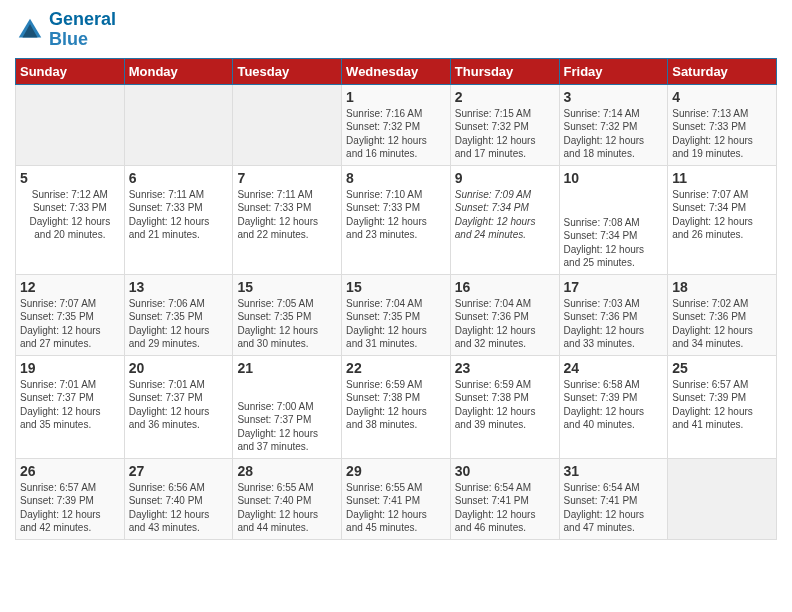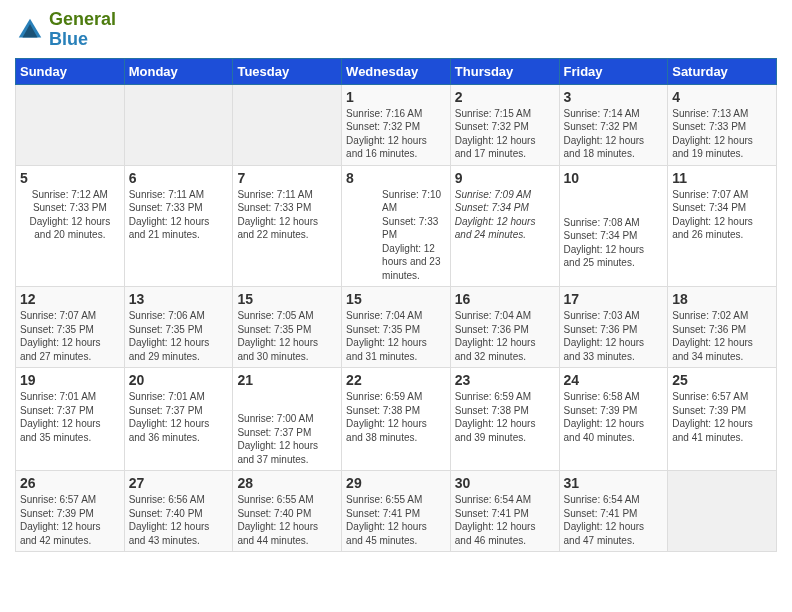--- a/index.html
+++ b/index.html
@@ -25,21 +25,21 @@
       align-items: center;
       gap: 4px;
     }
     .logo-text {
       font-size: 18px;
       font-weight: bold;
       color: #1a5276;
       line-height: 1.1;
     }
     .logo-text span {
-      color: #4d7c0f;
+      color: #0369a1;
     }
     .logo-icon {
       width: 30px;
       height: 30px;
     }
     .title-block {
       text-align: right;
     }
     .month-title {
       font-size: 32px;
@@ -49,21 +49,21 @@
     .subtitle {
       font-size: 16px;
       color: #555;
     }
     table {
       width: 100%;
       border-collapse: collapse;
       table-layout: fixed;
     }
     thead tr {
-      background-color: #1d4ed8;
+      background-color: #b91c1c;
       color: white;
     }
     thead th {
       padding: 5px 4px;
       font-size: 13px;
       font-weight: bold;
       text-align: left;
       border: 1px solid #2471a3;
     }
     tbody tr {
@@ -175,21 +175,21 @@
 Daylight: 12 hours and 21 minutes.</div>
           </td>
           <td>
             <div class="day-num">7</div>
             <div class="day-info" style="white-space: pre-line;">Sunrise: 7:11 AM
 Sunset: 7:33 PM
 Daylight: 12 hours and 22 minutes.</div>
           </td>
           <td>
             <div class="day-num">8</div>
-            <div class="day-info" style="white-space: pre-line; margin-left: 36px;">Sunrise: 7:10 AM
+            <div class="day-info" style="white-space: pre-line;">Sunrise: 7:10 AM
 Sunset: 7:33 PM
 Daylight: 12 hours and 23 minutes.</div>
           </td>
           <td>
             <div class="day-num">9</div>
             <div class="day-info" style="white-space: pre-line; font-style: italic;">Sunrise: 7:09 AM
 Sunset: 7:34 PM
 Daylight: 12 hours and 24 minutes.</div>
           </td>
           <td>

